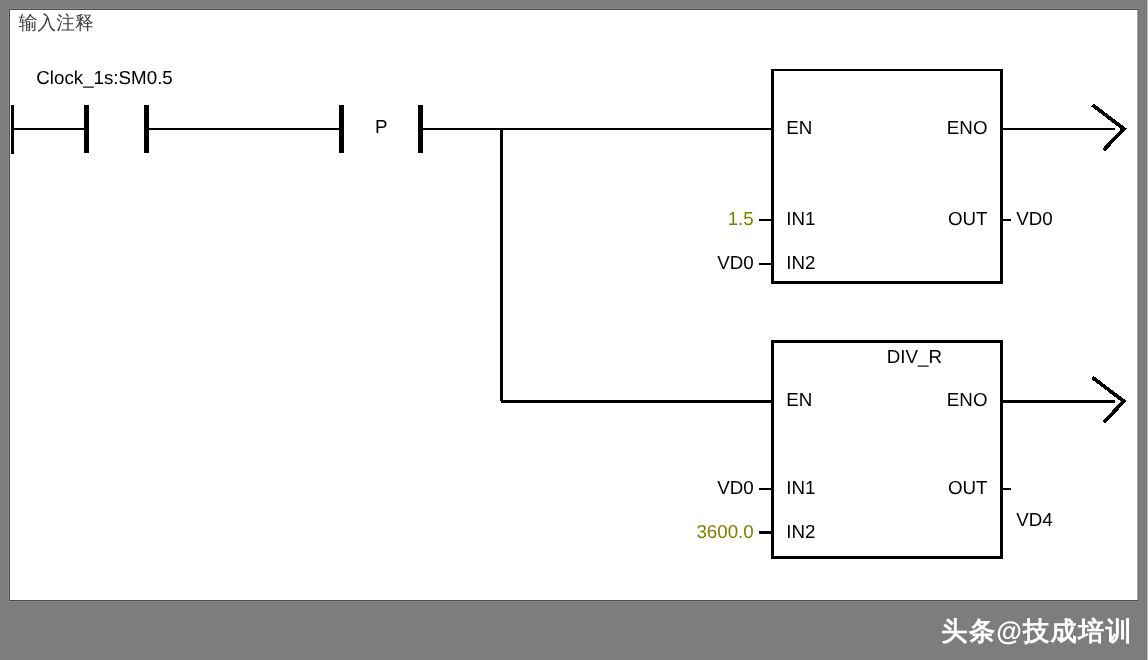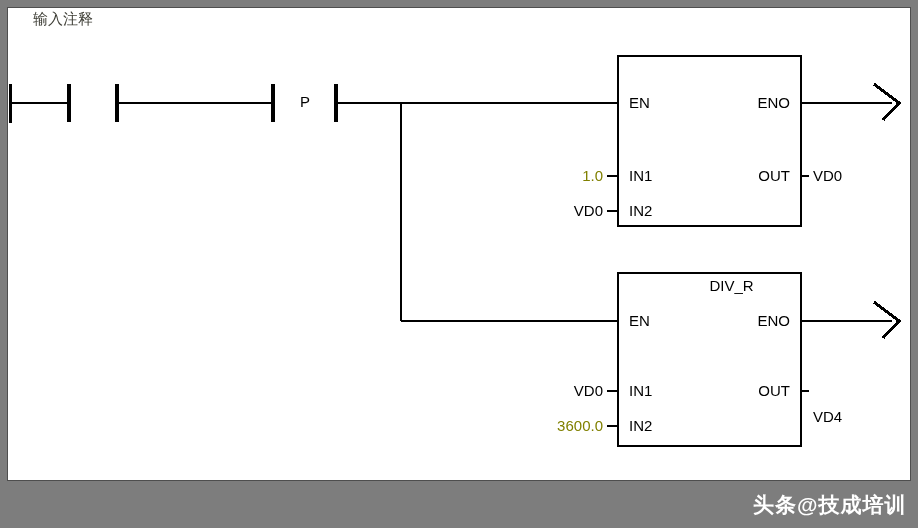--- a/index.html
+++ b/index.html
@@ -63,32 +63,33 @@
       <polyline points="866,76 891,95 875,112" fill="none" stroke="#000" stroke-width="3" stroke-linejoin="miter"></polyline>
 
       <rect x="610" y="265" width="183" height="173" fill="#fff" stroke="#000" stroke-width="2"></rect>
       <line x1="599" y1="383" x2="610" y2="383" stroke="#000" stroke-width="2"></line>
       <line x1="599" y1="418" x2="610" y2="418" stroke="#000" stroke-width="2"></line>
       <line x1="793" y1="383" x2="801" y2="383" stroke="#000" stroke-width="2"></line>
       <line x1="793" y1="313" x2="884" y2="313" stroke="#000" stroke-width="2"></line>
       <polyline points="866,294 891,313 875,330" fill="none" stroke="#000" stroke-width="3" stroke-linejoin="miter"></polyline>
     </svg>
 
-    <div class="t comment" style="left:25px; top:2px;">输入注释</div>
+    <div class="t comment" style="left:7px; top:2px;">输入注释</div>
 
+    <div class="t" style="left:21px; top:46px;">Clock_1s:SM0.5</div>
 
     <div class="t center" style="left:281px; top:85px; width:32px;">P</div>
 
     <div class="t" style="left:621px; top:86px;">EN</div>
     <div class="t right" style="left:610px; top:86px; width:172px;">ENO</div>
     <div class="t" style="left:621px; top:159px;">IN1</div>
     <div class="t right" style="left:610px; top:159px; width:172px;">OUT</div>
     <div class="t" style="left:621px; top:194px;">IN2</div>
 
-    <div class="t right olive" style="left:450px; top:159px; width:145px;">1.0</div>
+    <div class="t right olive" style="left:450px; top:159px; width:145px;">1.5</div>
     <div class="t right" style="left:450px; top:194px; width:145px;">VD0</div>
     <div class="t" style="left:805px; top:159px;">VD0</div>
 
     <div class="t center" style="left:632px; top:269px; width:183px;">DIV_R</div>
     <div class="t" style="left:621px; top:304px;">EN</div>
     <div class="t right" style="left:610px; top:304px; width:172px;">ENO</div>
     <div class="t" style="left:621px; top:374px;">IN1</div>
     <div class="t right" style="left:610px; top:374px; width:172px;">OUT</div>
     <div class="t" style="left:621px; top:409px;">IN2</div>
 

